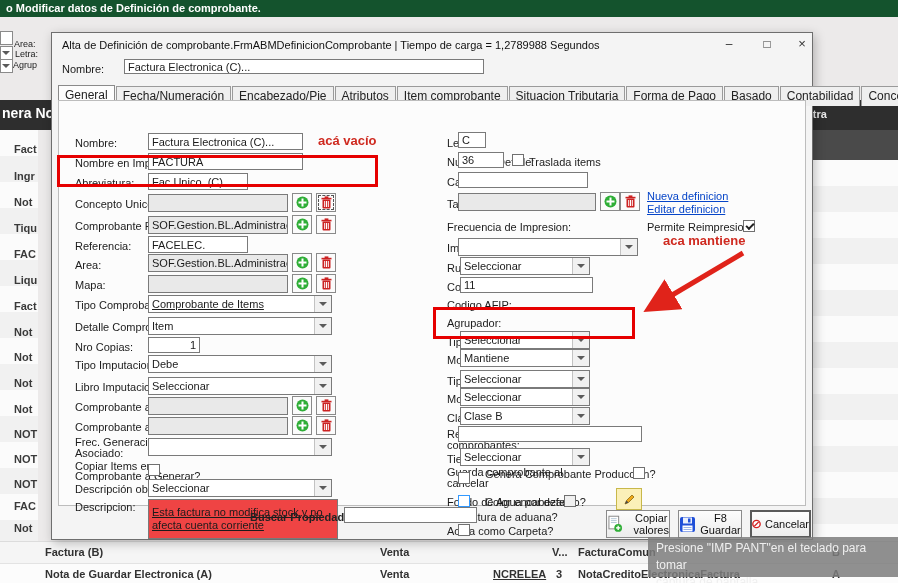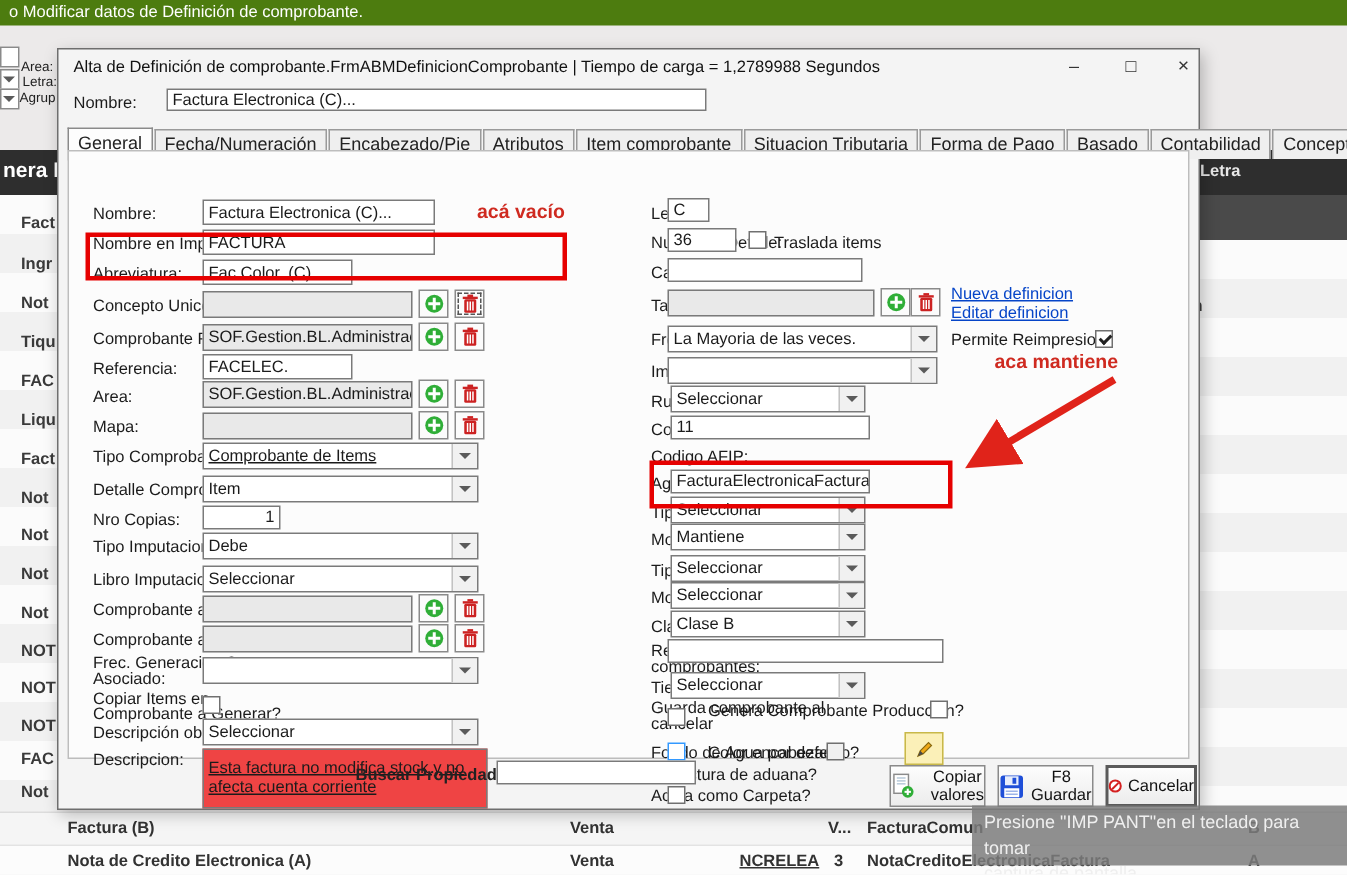--- a/index.html
+++ b/index.html
@@ -1,38 +1,38 @@
 <!DOCTYPE html>
 <html><head>
 <meta charset="utf-8">
 <style>
   html,body{margin:0;padding:0;}
   #screen{position:relative;width:898px;height:583px;background:#eceaea;overflow:hidden;
           font-family:"Liberation Sans",sans-serif;font-size:11px;color:#1b1b1b;}
   
-  .titlebar{position:absolute;left:0;top:0;width:898px;height:17px;background:#4d7c0f;color:#fff;
-            font-weight:normal;font-size:11px;line-height:17px;padding-left:6px;box-sizing:border-box;}
+  .titlebar{position:absolute;left:0;top:0;width:898px;height:17px;background:#14532d;color:#fff;
+            font-weight:bold;font-size:11px;line-height:17px;padding-left:6px;box-sizing:border-box;}
   .side-input{position:absolute;background:#fff;border:1px solid #8a8a8a;}
   .side-combo{position:absolute;background:#fff;border:1px solid #8a8a8a;}
   .side-combo .chev{position:absolute;right:2px;top:4px;}
   .side-lbl{position:absolute;font-size:9px;color:#222;}
   .grid-header{position:absolute;left:0;top:100px;width:898px;height:30px;background:#2e2e2e;}
   .grid-header .hfrag{position:absolute;left:2px;top:5px;color:#fff;font-size:14px;font-weight:bold;}
   .grid-header .hletra{position:absolute;left:800px;top:8px;color:#e8e8e8;font-size:11px;font-weight:bold;}
   .grid-subheader-right{position:absolute;left:800px;top:130px;width:98px;height:30px;background:#4a4a4a;}
   .stripes-left{position:absolute;left:0;top:130px;width:38px;height:411px;
       background:repeating-linear-gradient(#fbfbfb 0 26px,#f1f1f1 26px 52px);}
   .stripes-right{position:absolute;left:800px;top:160px;width:98px;height:381px;
       background:repeating-linear-gradient(#fbfbfb 0 26px,#f1f1f1 26px 52px);}
   .frag{position:absolute;left:14px;font-weight:bold;color:#3a3a3a;font-size:11px;white-space:nowrap;}
   .rfrag{position:absolute;left:795px;font-weight:bold;color:#3a3a3a;font-size:11px;}
   .grid-bottom-row{position:absolute;left:0;width:898px;height:21px;}
   .grid-bottom-row .cell{position:absolute;top:4px;font-weight:bold;color:#323232;white-space:nowrap;font-size:11px;}
   
-  .dialog{position:absolute;left:38px;top:32px;width:762px;height:508px;background:#f4f4f4;
+  .dialog{position:absolute;left:51px;top:32px;width:762px;height:508px;background:#f4f4f4;
           border:1px solid #6e6e6e;box-sizing:border-box;box-shadow:2px 3px 10px rgba(0,0,0,0.25);}
   .dlg-title{position:absolute;left:10px;top:6px;font-size:11px;color:#111;white-space:nowrap;}
   .win-btn{position:absolute;top:3px;width:30px;height:17px;text-align:center;line-height:16px;color:#333;font-size:12px;}
   .dlg-nombre-lbl{position:absolute;left:10px;top:30px;font-size:11px;}
   .dlg-nombre-input{position:absolute;left:72px;top:26px;width:360px;height:15px;}
   .tabs{position:absolute;left:6px;top:51px;display:flex;align-items:flex-end;}
   .tab{border:1px solid #9a9a9a;border-bottom:none;background:#efefef;padding:2px 6px 3px 6px;
        font-size:12px;margin-right:1px;white-space:nowrap;color:#222;}
   .tab.active{background:#fdfdfd;padding-bottom:5px;position:relative;top:1px;border-color:#8a8a8a;}
   .tabpage{position:absolute;left:6px;top:67px;width:748px;height:406px;background:#fcfcfc;border:1px solid #bdbdbd;box-sizing:border-box;}
@@ -111,21 +111,21 @@
 
   <div class="grid-bottom-row" style="top:541px;background:#f5f5f5;border-top:1px solid #dcdcdc;">
     <span class="cell" style="left:45px;">Factura (B)</span>
     <span class="cell" style="left:380px;">Venta</span>
     <span class="cell" style="left:493px;"></span>
     <span class="cell" style="left:552px;">V...</span>
     <span class="cell" style="left:578px;">FacturaComun</span>
     <span class="cell" style="left:832px;">B</span>
   </div>
   <div class="grid-bottom-row" style="top:563px;background:#fcfcfc;border-top:1px solid #e3e3e3;">
-    <span class="cell" style="left:45px;">Nota de Credito Electronica (A)</span>
+    <span class="cell" style="left:45px;">Nota de Guardar Electronica (A)</span>
     <span class="cell" style="left:380px;">Venta</span>
     <span class="cell" style="left:493px;text-decoration:underline;">NCRELEA</span>
     <span class="cell" style="left:556px;">3</span>
     <span class="cell" style="left:578px;">NotaCreditoElectronicaFactura</span>
     <span class="cell" style="left:832px;">A</span>
   </div>
 
   <div class="dialog">
     <div class="dlg-title">Alta de Definición de comprobante.FrmABMDefinicionComprobante | Tiempo de carga = 1,2789988 Segundos</div>
     <div class="win-btn" style="left:662px;">–</div>
@@ -151,21 +151,21 @@
 
     <div class="tabpage">
 
       <div class="lbl" style="left:16px;top:36px;">Nombre:</div>
       <div class="tb" style="left:89px;top:32px;width:155px;height:17px;">Factura Electronica (C)...</div>
 
       <div class="lbl" style="left:16px;top:56px;">Nombre en Impresion:</div>
       <div class="tb" style="left:89px;top:52px;width:155px;height:17px;">FACTURA</div>
 
       <div class="lbl" style="left:16px;top:76px;">Abreviatura:</div>
-      <div class="tb" style="left:89px;top:72px;width:100px;height:17px;">Fac Color. (C)</div>
+      <div class="tb" style="left:89px;top:72px;width:100px;height:17px;">Fac Unico. (C)</div>
 
       <div class="lbl" style="left:16px;top:97px;">Concepto Unico:</div>
       <div class="tb gray" style="left:89px;top:93px;width:140px;height:18px;"></div>
       <div class="icon-btn" style="left:233px;top:92px;">
         <svg width="13" height="13" viewBox="0 0 13 13">
             <circle cx="6.5" cy="6.5" r="6" fill="#2fae37"></circle>
             <rect x="5.5" y="2.5" width="2" height="8" fill="#fff"></rect>
             <rect x="2.5" y="5.5" width="8" height="2" fill="#fff"></rect>
           </svg>
       </div>
@@ -369,26 +369,20 @@
             <rect x="3.6" y="0.4" width="3.8" height="1.6" fill="#cc2222"></rect>
             <rect x="3.2" y="5" width="1" height="6" fill="#fff"></rect>
             <rect x="5" y="5" width="1" height="6" fill="#fff"></rect>
             <rect x="6.8" y="5" width="1" height="6" fill="#fff"></rect>
           </svg>
       </div>
       <a class="link" style="left:588px;top:89px;">Nueva definicion</a>
       <a class="link" style="left:588px;top:102px;">Editar definicion</a>
 
       <div class="lbl" style="left:388px;top:120px;">Frecuencia de Impresion:</div>
-      <div class="dd" style="left:399px;top:116px;width:180px;height:18px;">
-        <span class="txt">La Mayoria de las veces.</span>
-        <span class="btn">
-            <i class="chev"></i>
-          </span>
-      </div>
       <div class="lbl" style="left:588px;top:120px;">Permite Reimpresion:</div>
       <div class="cb checked" style="left:684px;top:119px;"></div>
 
       <div class="lbl" style="left:388px;top:141px;">Imprime Adjuntos:</div>
       <div class="dd" style="left:399px;top:137px;width:180px;height:18px;">
         <span class="txt"></span>
         <span class="btn">
             <i class="chev"></i>
           </span>
       </div>
@@ -400,21 +394,20 @@
             <i class="chev"></i>
           </span>
       </div>
 
       <div class="lbl" style="left:388px;top:180px;">Codigo:</div>
       <div class="tb" style="left:401px;top:176px;width:133px;height:16px;">11</div>
 
       <div class="lbl" style="left:388px;top:198px;">Codigo AFIP:</div>
 
       <div class="lbl" style="left:388px;top:216px;">Agrupador:</div>
-      <div class="tb" style="left:401px;top:212px;width:133px;height:16px;">FacturaElectronicaFactura</div>
 
       <div class="lbl" style="left:388px;top:235px;">Tipo almacen origen:</div>
       <div class="dd" style="left:401px;top:230px;width:130px;height:18px;">
         <span class="txt">Seleccionar</span>
         <span class="btn">
             <i class="chev"></i>
           </span>
       </div>
 
       <div class="lbl" style="left:388px;top:253px;">Movimiento stock origen:</div>

